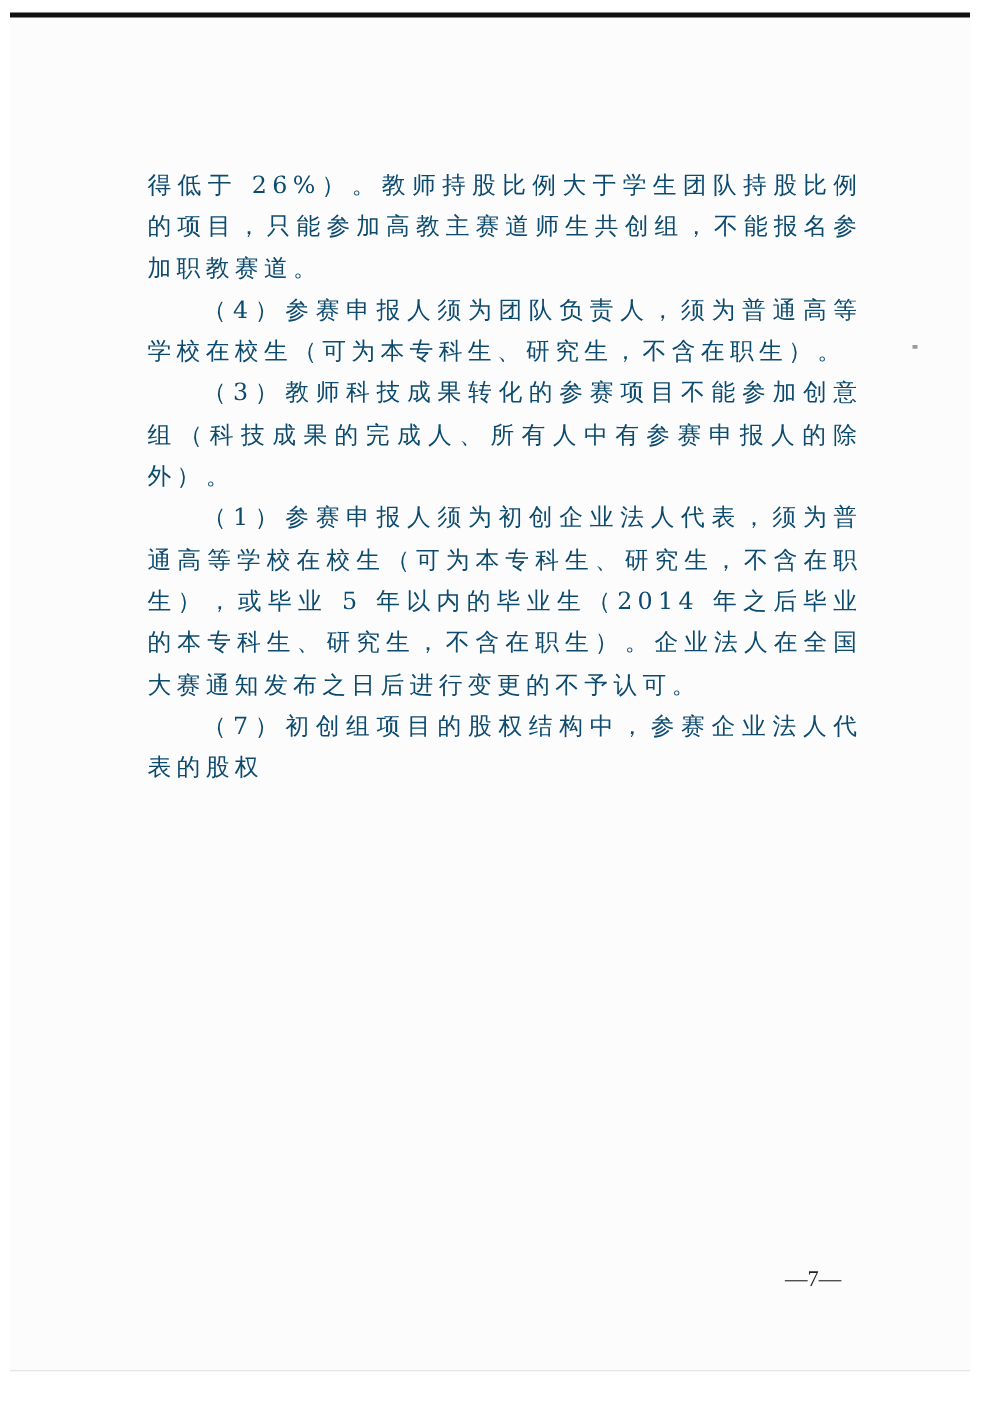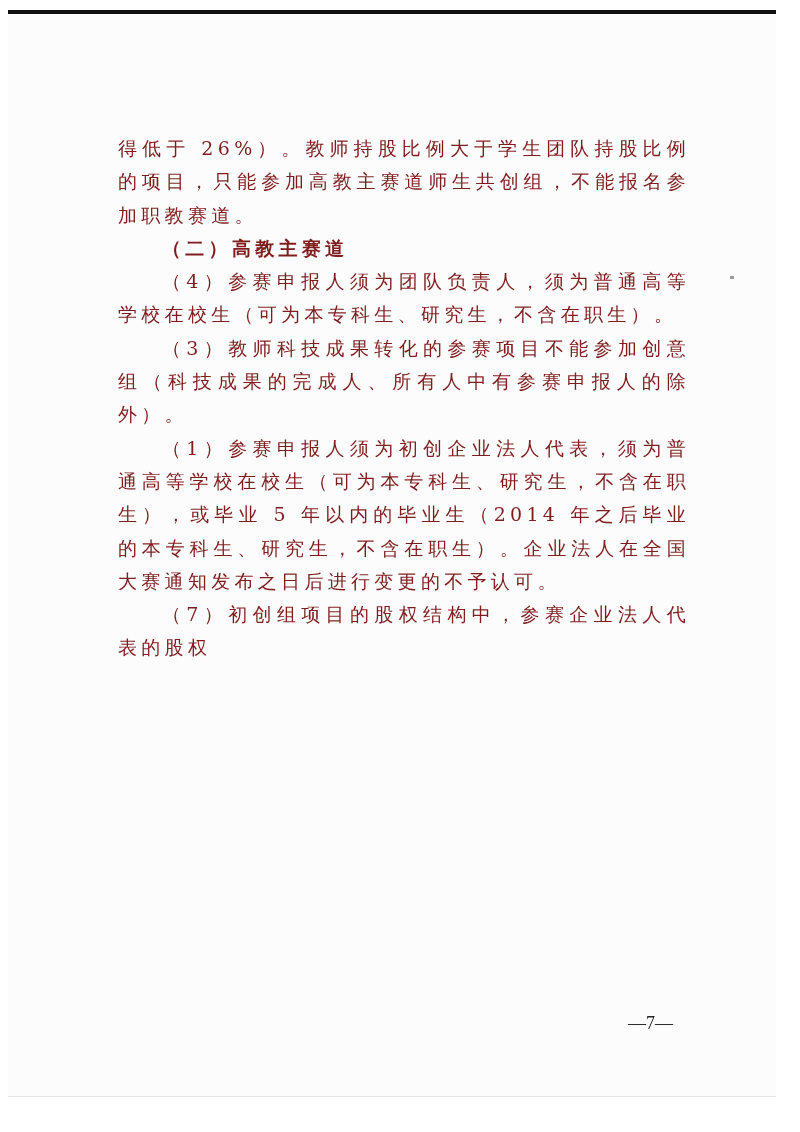--- a/index.html
+++ b/index.html
@@ -7,21 +7,21 @@
     .page {
       position: absolute; left: 8px; top: 10px; width: 768px; height: 1082px;
       background: #fcfcfd;
       border-top: 4px solid #111111;
       border-bottom: 1px solid #e4e4e6;
     }
     .speck { position: absolute; left: 730px; top: 276px; width: 4px; height: 3px; background: #9a9a9a; }
     .body-text {
       position: absolute; left: 118px; top: 132px; width: 572px;
       font-family: "DejaVu Serif", "Liberation Serif", serif;
-      font-size: 19px; color: #7f1d1d;
+      font-size: 19px; color: #0c4a6e;
       line-height: 33.3px; letter-spacing: 4.3px;
       text-align: justify;
     }
     .body-text p { margin: 0; }
     .indent { text-indent: 44px; }
     .heading { text-indent: 44px; font-weight: bold; }
     .page-number {
       position: absolute; left: 628px; top: 1013px;
       font-family: "Liberation Serif", "DejaVu Serif", serif;
       font-size: 18px; color: #222; letter-spacing: 0px;
@@ -29,20 +29,19 @@
   </style>
 </head>
 <body>
 
 <div class="page">
 </div>
 <div class="speck"></div>
 
 <div class="body-text">
   <p>得低于 26%）。教师持股比例大于学生团队持股比例的项目，只能参加高教主赛道师生共创组，不能报名参加职教赛道。</p>
-  <p class="heading">（二）高教主赛道</p>
   <p class="indent">（4）参赛申报人须为团队负责人，须为普通高等学校在校生（可为本专科生、研究生，不含在职生）。</p>
   <p class="indent">（3）教师科技成果转化的参赛项目不能参加创意组（科技成果的完成人、所有人中有参赛申报人的除外）。</p>
   <p class="indent">（1）参赛申报人须为初创企业法人代表，须为普通高等学校在校生（可为本专科生、研究生，不含在职生），或毕业 5 年以内的毕业生（2014 年之后毕业的本专科生、研究生，不含在职生）。企业法人在全国大赛通知发布之日后进行变更的不予认可。</p>
   <p class="indent">（7）初创组项目的股权结构中，参赛企业法人代表的股权</p>
 </div>
 
 <div class="page-number">—7—</div>
 
 </body></html>

